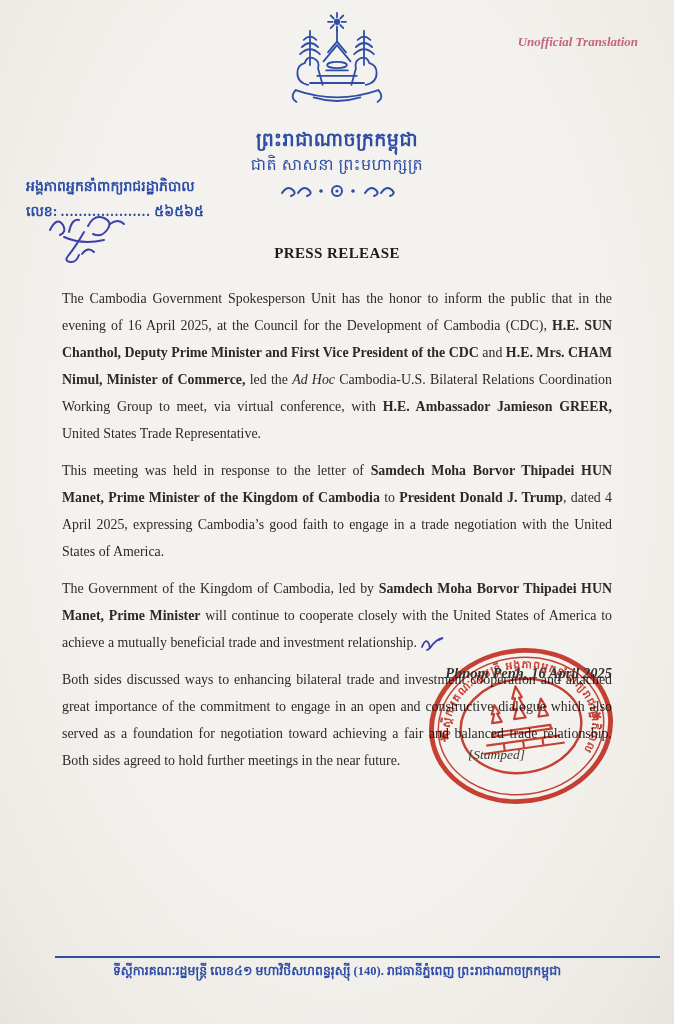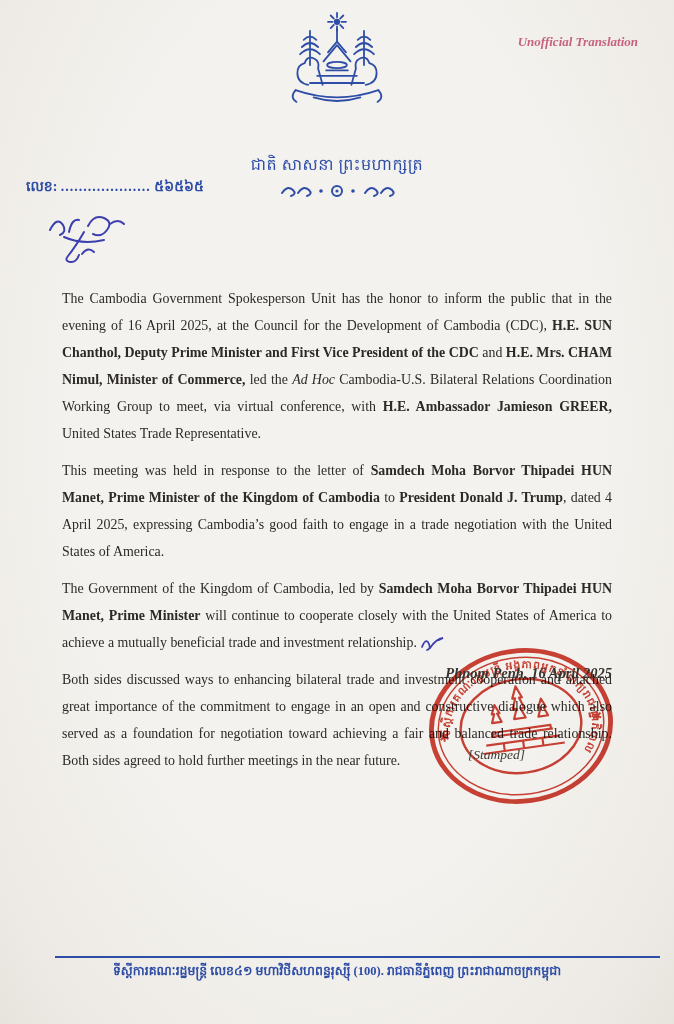--- a/index.html
+++ b/index.html
@@ -106,38 +106,40 @@
         <path d="M48,72 h44"></path>
         <path d="M40,80 h60"></path>
         <path d="M24,88 q46,16 92,0"></path>
         <path d="M24,88 q-7,8 1,13"></path>
         <path d="M116,88 q7,8 -1,13"></path>
         <path d="M44,96 q26,8 52,0"></path>
       </g>
     </svg>
   </div>
 
+  <div class="kh-kingdom">ព្រះរាជាណាចក្រកម្ពុជា</div>
   <div class="kh-motto">ជាតិ សាសនា ព្រះមហាក្សត្រ</div>
 
   <div class="flourish">
     <svg width="118" height="18" viewBox="0 0 118 18">
       <g stroke="#2e4da6" fill="none" stroke-width="2" stroke-linecap="round">
         <path d="M4,11 q5,-8 11,-3 q4,4 -2,6"></path>
         <path d="M20,11 q5,-8 11,-3 q4,4 -2,6"></path>
         <circle cx="43" cy="9" r="1.8" fill="#2e4da6" stroke="none"></circle>
         <circle cx="59" cy="9" r="5"></circle>
         <circle cx="59" cy="9" r="1.6" fill="#2e4da6" stroke="none"></circle>
         <circle cx="75" cy="9" r="1.8" fill="#2e4da6" stroke="none"></circle>
         <path d="M87,14 q5,-8 11,-3 q4,4 -2,6" transform="translate(0,-3)"></path>
         <path d="M103,14 q5,-8 11,-3 q4,4 -2,6" transform="translate(0,-3)"></path>
       </g>
     </svg>
   </div>
 
   <div class="letterhead">
+    <div>អង្គភាពអ្នកនាំពាក្យរាជរដ្ឋាភិបាល</div>
     <div class="number-line">
       <span>លេខ:</span>
       <span class="dots">....................</span>
       <span>៥៦៥៦៥</span>
     </div>
   </div>
 
   <div class="handnum">
     <svg width="120" height="55" viewBox="0 0 120 55">
       <g stroke="#3c3fae" fill="none" stroke-width="2" stroke-linecap="round" stroke-linejoin="round">
@@ -145,20 +147,21 @@
         <path d="M25,22 q3,-14 10,-12"></path>
         <path d="M44,16 q6,-12 16,-8 q9,4 3,12 q-6,8 -14,4"></path>
         <path d="M66,14 q8,-6 14,0"></path>
         <path d="M20,27 q18,8 40,3"></path>
         <path d="M40,22 q-8,14 -16,24 q-4,5 2,6 q6,1 9,-7"></path>
         <path d="M38,44 q6,-8 12,-2"></path>
       </g>
     </svg>
   </div>
 
+  <h1 class="title">PRESS RELEASE</h1>
 
   <div class="bodytext">
     <p><span><span>The Cambodia Government Spokesperson Unit has the honor to inform the public that in the evening of 16 April 2025, at the Council for the Development of Cambodia (CDC), </span><span class="b">H.E. SUN Chanthol, Deputy Prime Minister and First Vice President of the CDC</span><span> and </span><span class="b">H.E. Mrs. CHAM Nimul, Minister of Commerce,</span><span> led the </span><span class="i">Ad Hoc</span><span> Cambodia-U.S. Bilateral Relations Coordination Working Group to meet, via virtual conference, with </span><span class="b">H.E. Ambassador Jamieson GREER,</span><span> United States Trade Representative.</span></span></p>
     <p><span><span>This meeting was held in response to the letter of </span><span class="b">Samdech Moha Borvor Thipadei HUN Manet, Prime Minister of the Kingdom of Cambodia</span><span> to </span><span class="b">President Donald J. Trump</span><span>, dated 4 April 2025, expressing Cambodia’s good faith to engage in a trade negotiation with the United States of America.</span></span></p>
     <p><span><span>The Government of the Kingdom of Cambodia, led by </span><span class="b">Samdech Moha Borvor Thipadei HUN Manet, Prime Minister</span><span> will continue to cooperate closely with the United States of America to achieve a mutually beneficial trade and investment relationship.</span></span><svg class="initials-inline" width="26" height="16" viewBox="0 0 26 16">
           <g stroke="#3c3fae" fill="none" stroke-width="1.8" stroke-linecap="round">
             <path d="M3,12 q4,-10 7,-3 q2,5 -2,6"></path>
             <path d="M11,13 q6,-9 13,-10 l-4,2"></path>
           </g>
         </svg></p>
@@ -192,15 +195,15 @@
           <path d="M80,100 v8 M100,100 v8 M120,100 v8"></path>
           <path d="M58,108 h84"></path>
         </g>
       </g>
     </svg>
   </div>
 
   <div class="stamped-label">[Stamped]</div>
 
   <div class="footer-line"></div>
-  <div class="footer-khmer">ទីស្តីការគណៈរដ្ឋមន្ត្រី លេខ៤១ មហាវិថីសហពន្ធរុស្ស៊ី (100). រាជធានីភ្នំពេញ ព្រះរាជាណាចក្រកម្ពុជា</div>
+  <div class="footer-khmer">ទីស្តីការគណៈរដ្ឋមន្ត្រី លេខ៤១ មហាវិថីសហពន្ធរុស្ស៊ី (140). រាជធានីភ្នំពេញ ព្រះរាជាណាចក្រកម្ពុជា</div>
 
 </div>
 
 </body></html>

